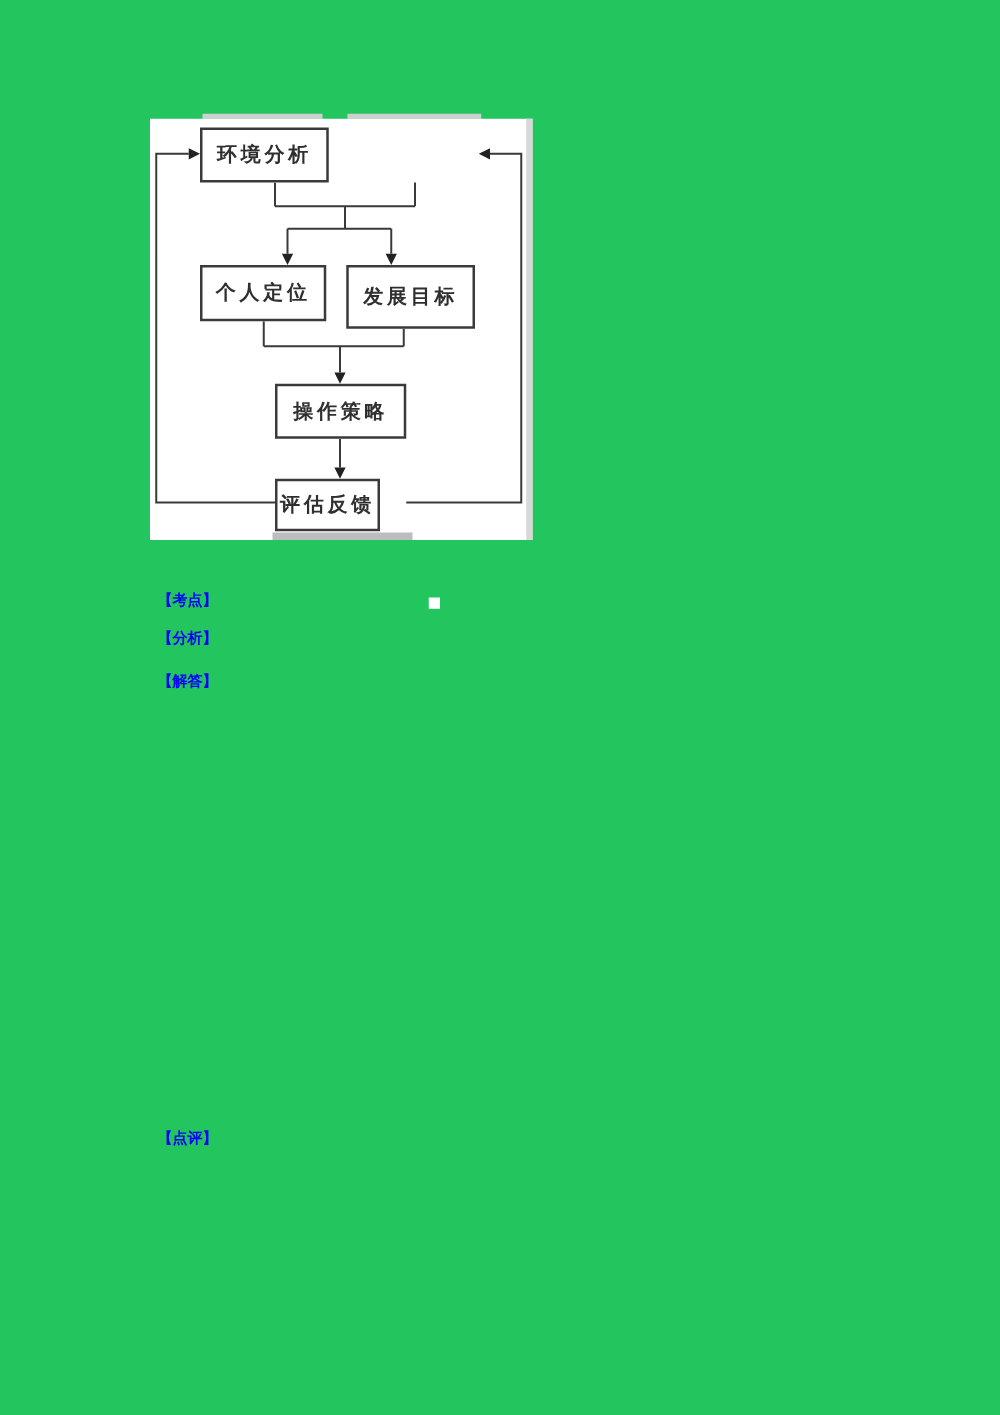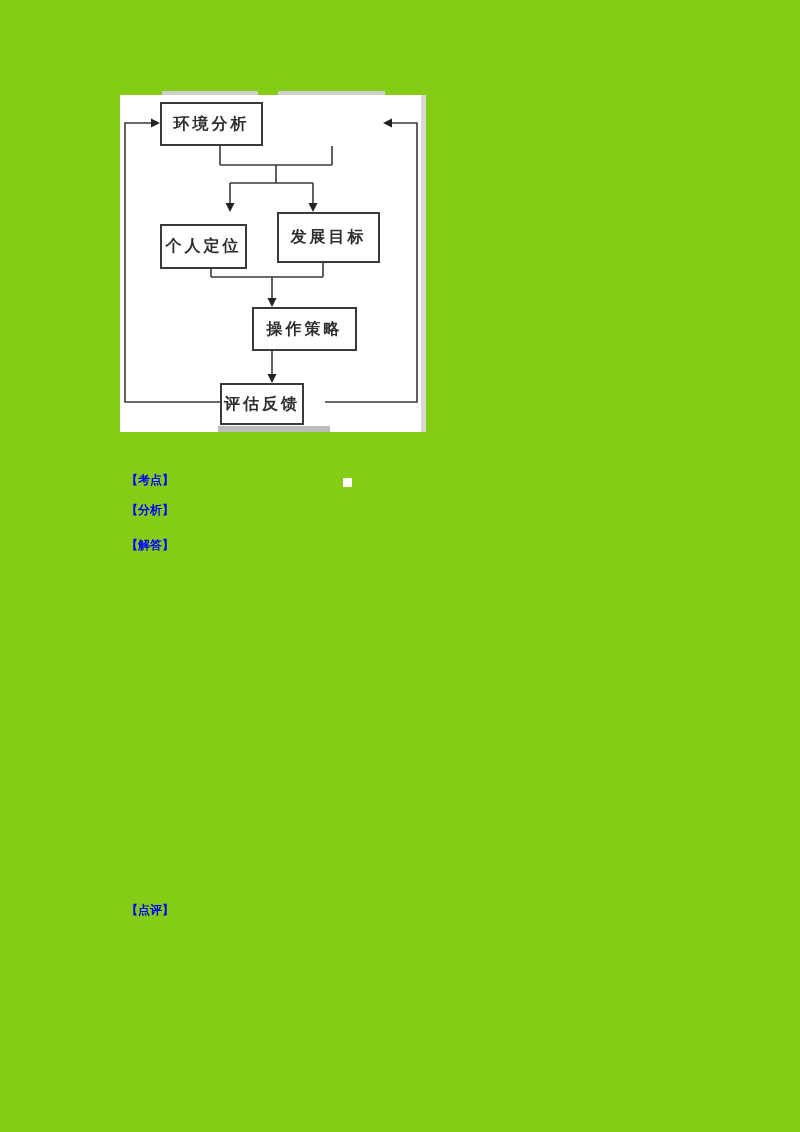--- a/index.html
+++ b/index.html
@@ -5,21 +5,21 @@
   html, body {
     margin: 0;
     padding: 0;
     background: #000000;
     font-family: "Liberation Sans", "DejaVu Sans", sans-serif;
   }
   #page {
     position: relative;
     width: 800px;
     height: 1132px;
-    background: #84cc16;
+    background: #22c55e;
     overflow: hidden;
   }
   
   #flow-panel {
     position: absolute;
     left: 120px;
     top: 95px;
     width: 306px;
     height: 337px;
     background: #ffffff;
@@ -117,23 +117,23 @@
         <polygon points="105.5,108 114.5,108 110,117"></polygon>
         <polygon points="188.5,108 197.5,108 193,117"></polygon>
         <polygon points="147.5,203 156.5,203 152,212"></polygon>
         <polygon points="147.5,279 156.5,279 152,288"></polygon>
         <polygon points="31,23.5 31,32.5 40,28"></polygon>
         <polygon points="272,23.5 272,32.5 263,28"></polygon>
       </g>
     </svg>
 
     <div class="flow-node" style="left:40px;  top:7px;   width:103px; height:44px;">环境分析</div>
-    <div class="flow-node" style="left:40px;  top:129px; width:87px; height:45px;">个人定位</div>
+    <div class="flow-node" style="left:40px;  top:117px; width:101px; height:45px;">个人定位</div>
     <div class="flow-node" style="left:157px; top:117px; width:103px; height:51px;">发展目标</div>
-    <div class="flow-node" style="left:100px; top:212px; width:105px; height:44px;margin-left:32px;">操作策略</div>
+    <div class="flow-node" style="left:100px; top:212px; width:105px; height:44px;">操作策略</div>
     <div class="flow-node" style="left:100px; top:288px; width:84px; height:42px;">评估反馈</div>
 
     <div class="right-edge-strip"></div>
     <div class="bottom-edge-strip"></div>
   </div>
 
   <div class="ans-label" id="lbl-kaodian">【考点】</div>
   <div class="ans-label" id="lbl-fenxi">【分析】</div>
   <div class="ans-label" id="lbl-jieda">【解答】</div>
   <div class="ans-label" id="lbl-dianping">【点评】</div>

